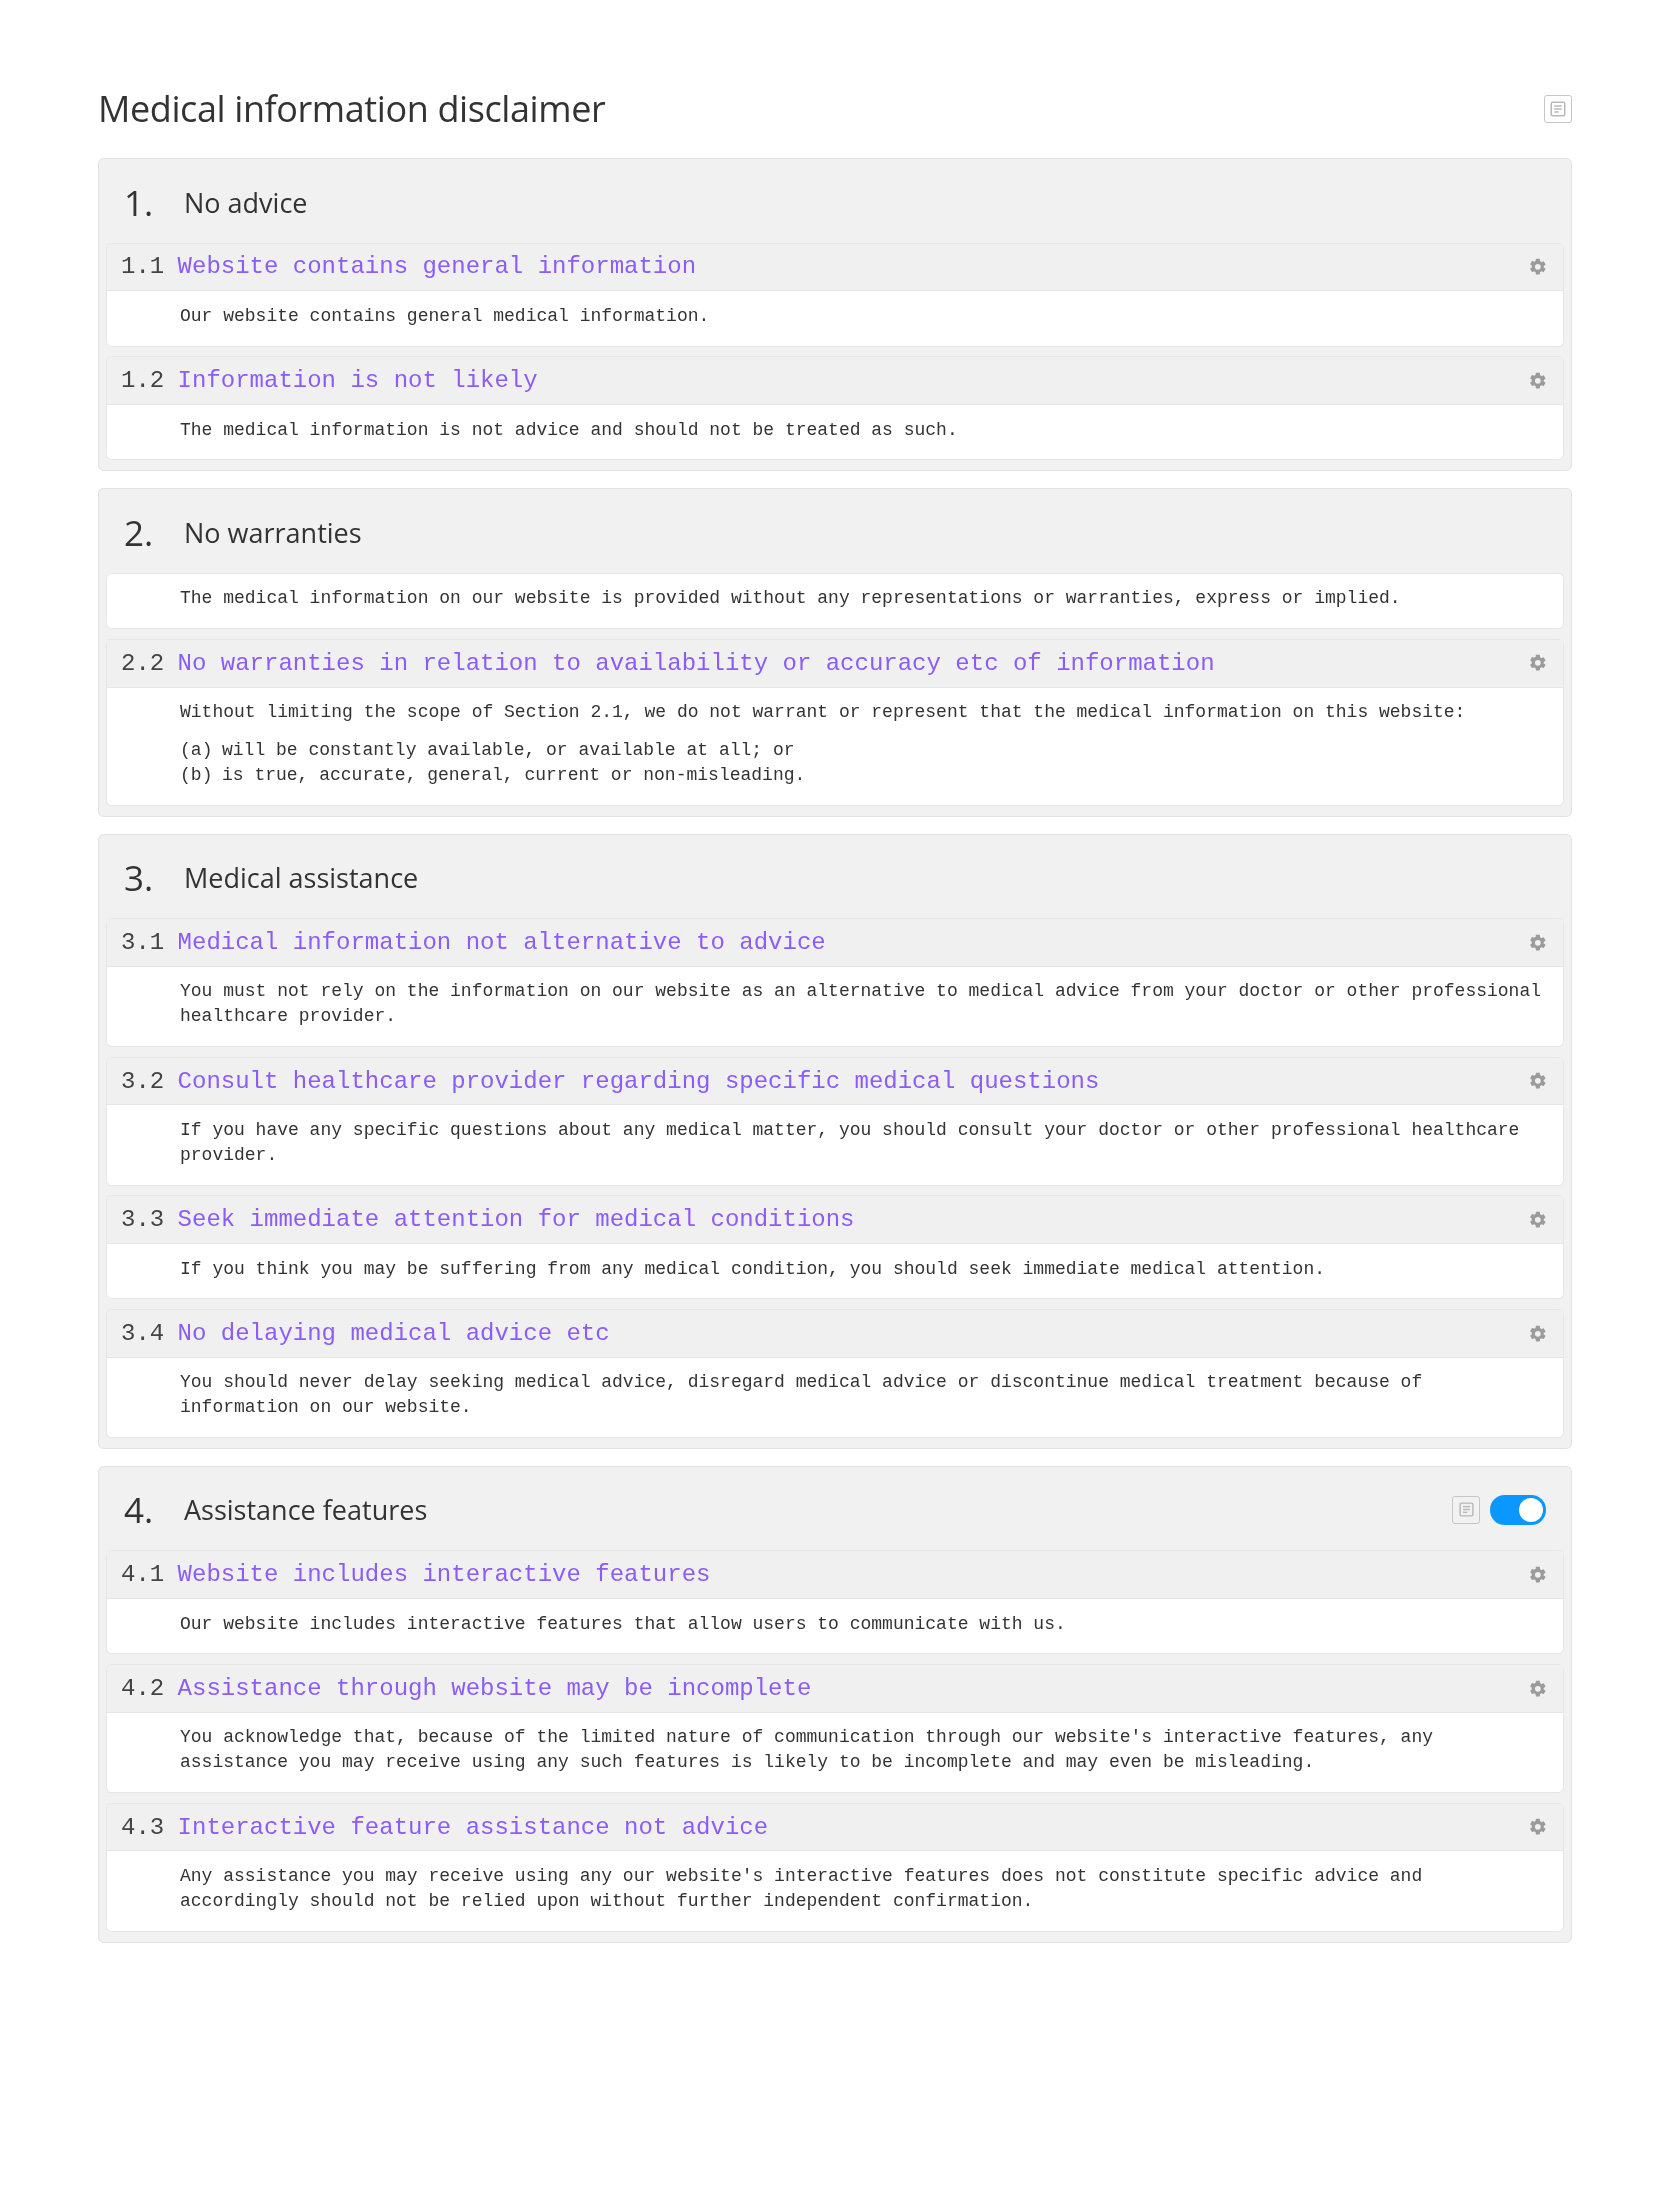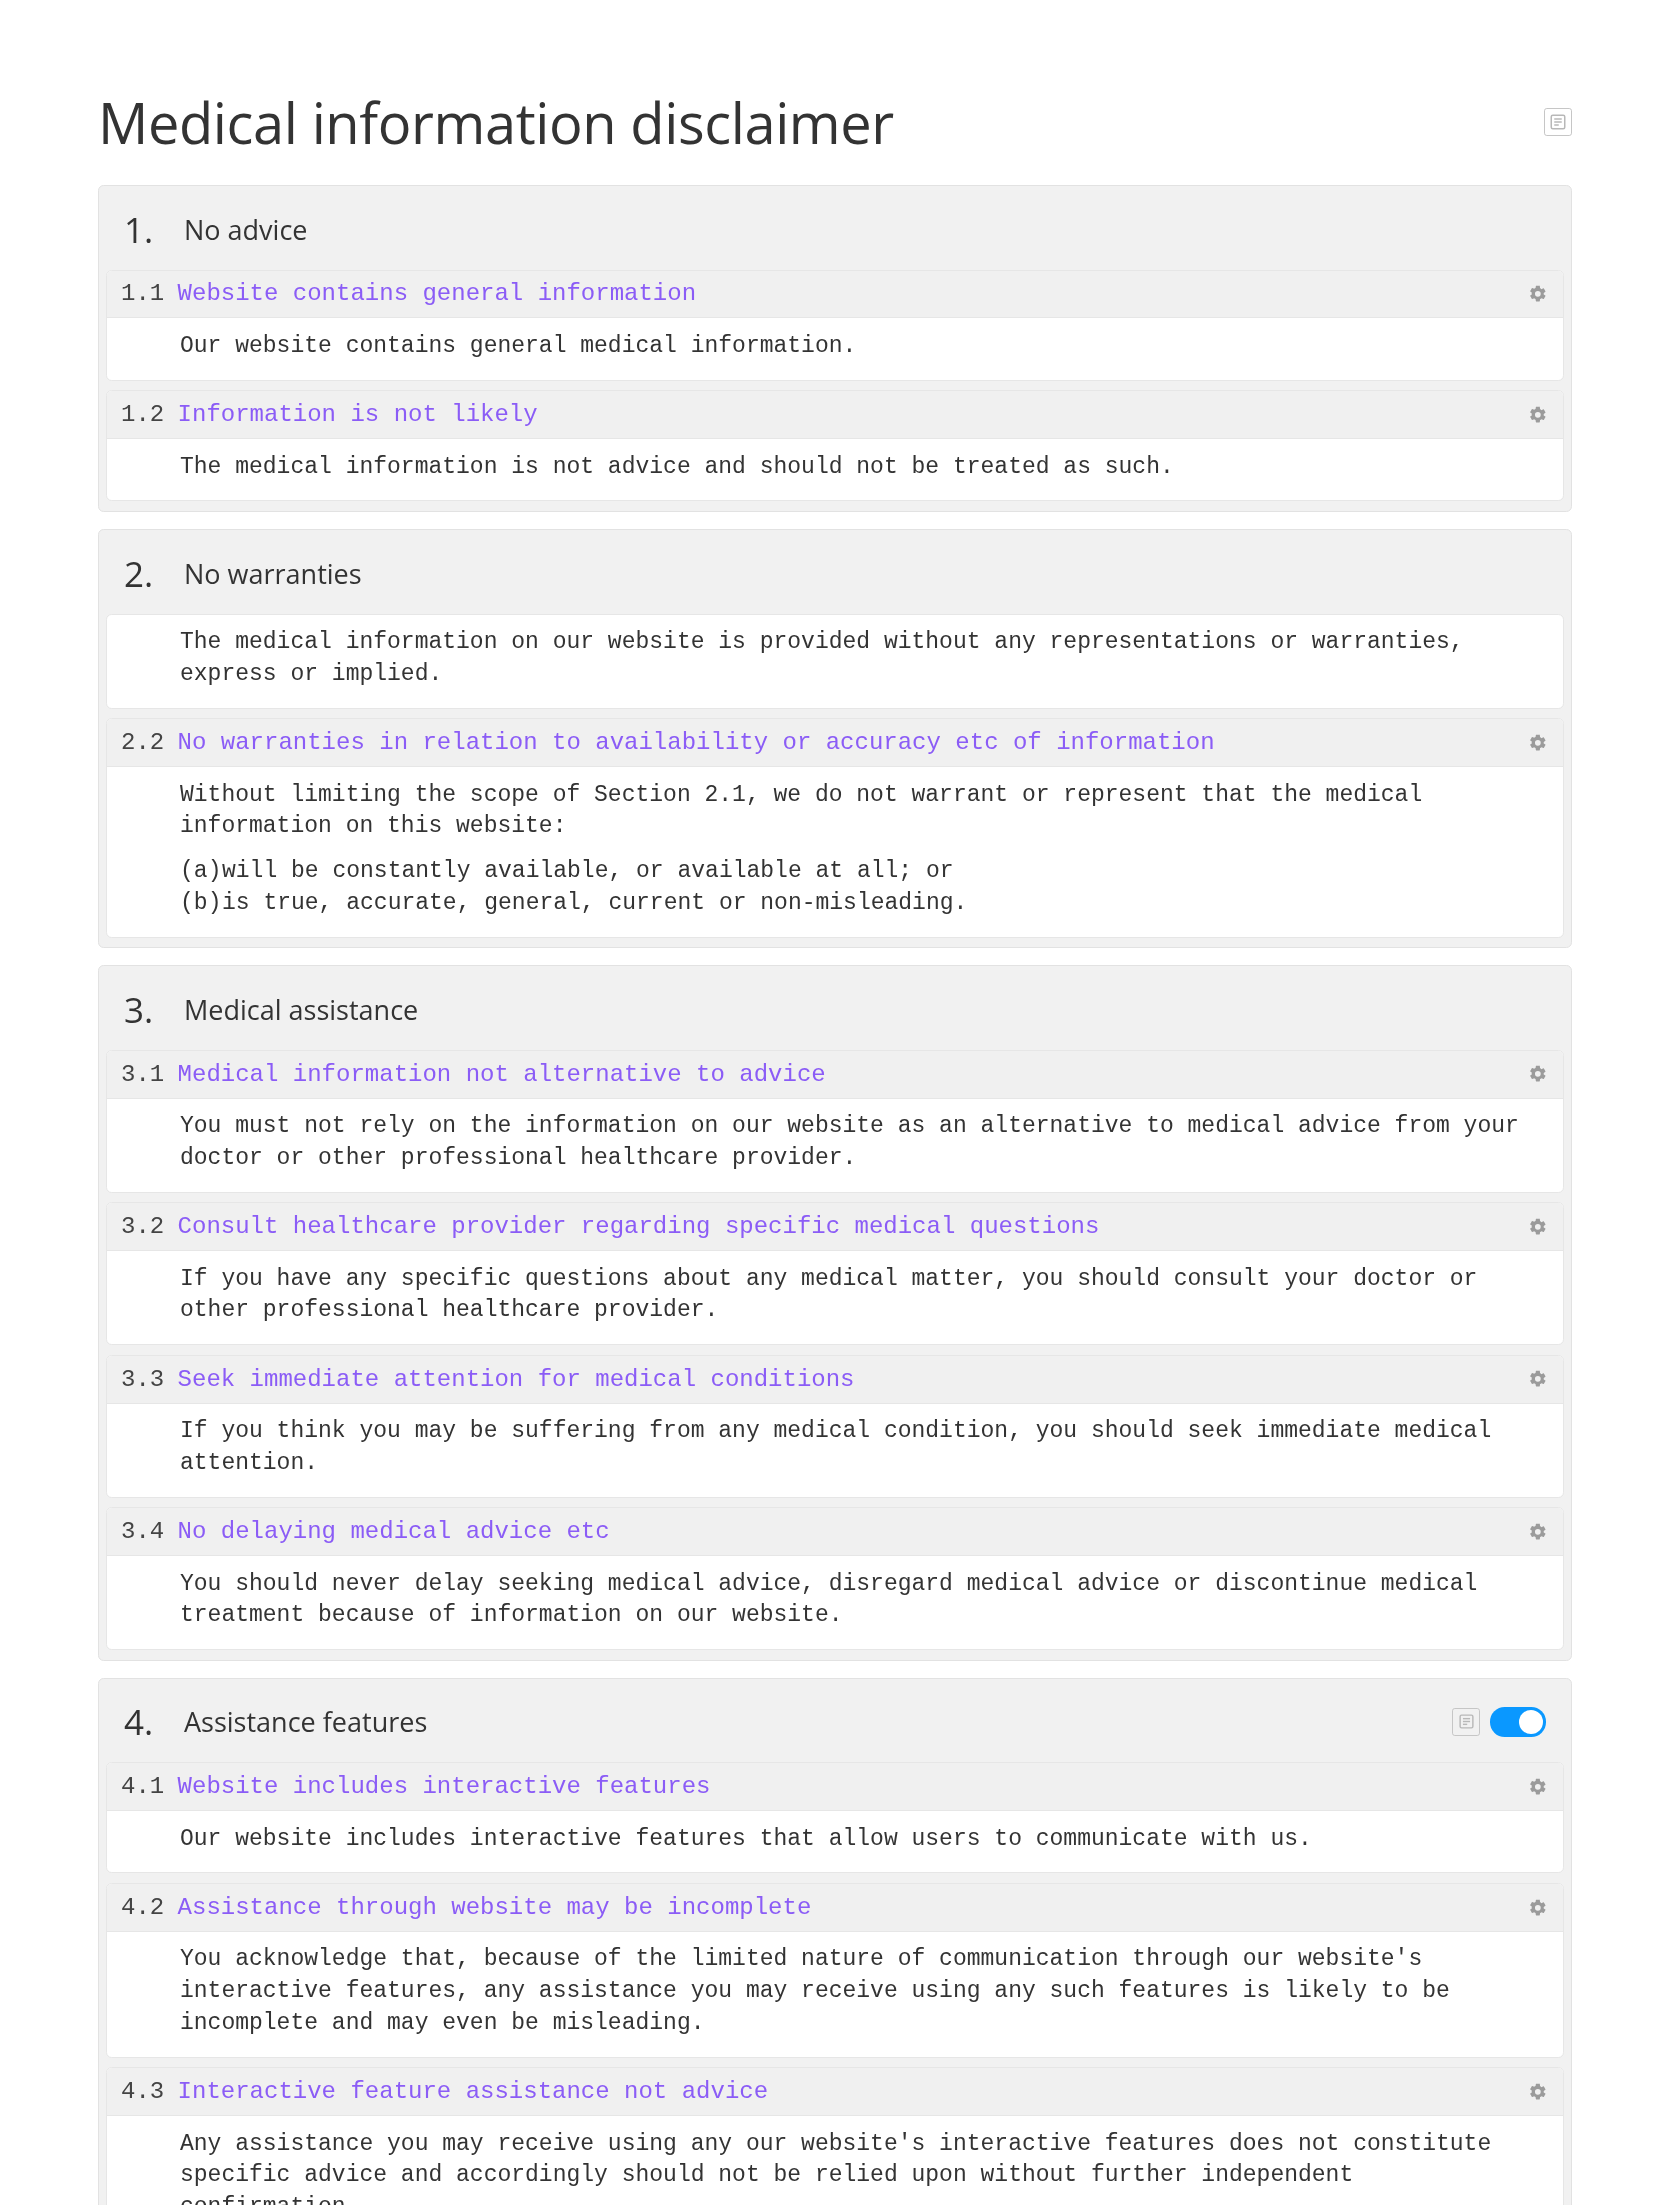--- a/index.html
+++ b/index.html
@@ -13,21 +13,21 @@
     width: 1670px;
     padding: 84px 98px 42px 98px;
   }
   .title-row {
     display: flex;
     align-items: center;
     justify-content: space-between;
     margin-bottom: 25px;
   }
   h1.page-title {
-    font-size: 56px;
+    font-size: 36px;
     font-weight: 400;
     color: #333;
     letter-spacing: -0.4px;
   }
   .title-icon {
     width: 28px;
     height: 28px;
     border: 1.4px solid #c6c6c6;
     border-radius: 2.8px;
     display: flex;
@@ -127,21 +127,21 @@
   }
   .gear-btn {
     width: 25px; height: 25px;
     display: flex; align-items: center; justify-content: center;
     cursor: pointer;
   }
   .gear-btn svg { width: 19.7px; height: 19.7px; }
 
   .clause-body {
     padding: 12.6px 17px 17px 73px;
-    font-size: 23px;
+    font-size: 18px;
     line-height: 1.38;
     color: #333;
   }
 
   ol.alpha {
     list-style: none;
     padding-left: 0;
     margin-top: 13px;
   }
   ol.alpha li {

